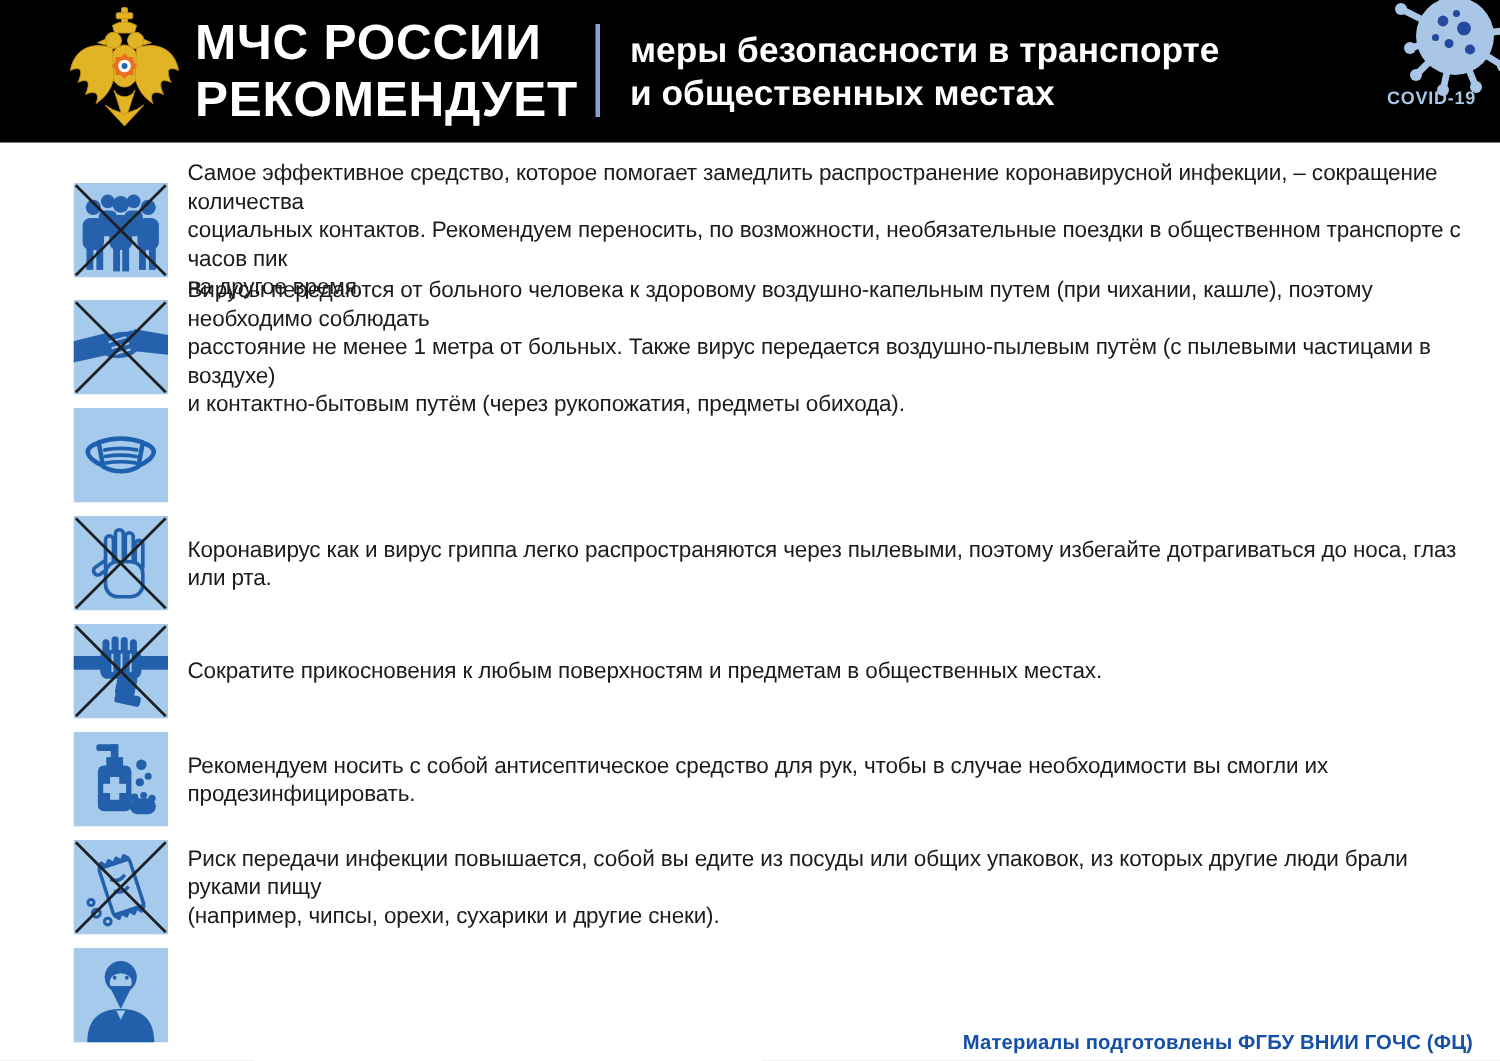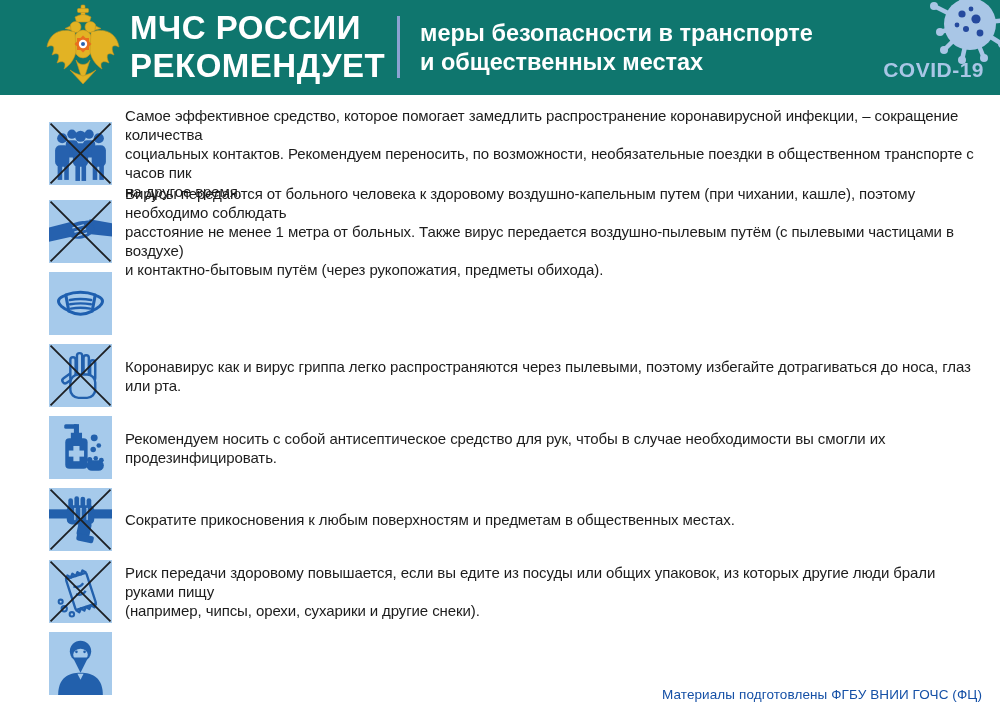--- a/index.html
+++ b/index.html
@@ -1,49 +1,49 @@
 <!DOCTYPE html>
 <html lang="ru"><head>
 <meta charset="utf-8">
 <style>
   html,body{margin:0;padding:0;background:#e9e9e9;}
   .poster{
     position:relative;width:1000px;height:707px;background:#ffffff;
     font-family:"Liberation Sans",sans-serif;overflow:hidden;margin:0 auto;
   }
   
-  .header{position:absolute;top:0;left:0;width:1000px;height:95px;background:#0f766e;overflow:hidden;}
+  .header{position:absolute;top:0;left:0;width:1000px;height:95px;background:#000000;overflow:hidden;}
   .emblem{position:absolute;left:42px;top:4px;width:82px;height:88px;}
   .org-title{
     position:absolute;left:130px;top:9px;color:#ffffff;font-weight:bold;
     font-size:33px;line-height:38px;letter-spacing:0.5px;white-space:pre-line;
   }
   .hdr-divider{position:absolute;left:397px;top:16px;width:3px;height:62px;background:#8CA2D2;}
   .subtitle{
     position:absolute;left:420px;top:19px;color:#ffffff;font-weight:bold;
     font-size:23.5px;line-height:29px;white-space:pre-line;
   }
   .virus{position:absolute;top:-16px;right:-14px;}
   .covid-label{
     position:absolute;right:16px;top:58px;color:#A9C6E6;font-weight:bold;
-    font-size:21px;letter-spacing:0.5px;
+    font-size:12px;letter-spacing:0.5px;
   }
   
   .rows{position:absolute;left:37px;top:122px;right:15px;padding-left:12px;}
   .row{display:flex;align-items:center;height:63px;margin-bottom:9px;}
   .row.gap-lg{margin-bottom:15px;}
   .icon-box{flex:0 0 63px;width:63px;height:63px;}
   .icon-box svg{display:block;}
   .row-text{
     margin:0 0 0 13px;color:#1c1c1c;font-size:15px;line-height:19px;
     letter-spacing:-0.1px;white-space:pre-line;
   }
   
   .footer{
-    position:absolute;right:18px;bottom:5px;color:#1550A6;font-weight:normal;
+    position:absolute;right:18px;bottom:5px;color:#1550A6;font-weight:bold;
     font-size:13.5px;letter-spacing:0.1px;
   }
 </style>
 </head>
 <body>
 
 <div class="poster">
 
   <div class="header">
 
@@ -212,20 +212,48 @@
         </svg>
       </div>
       <p class="row-text">Коронавирус как и вирус гриппа легко распространяются через пылевыми, поэтому избегайте дотрагиваться до носа, глаз или рта.</p>
     </div>
 
     <div class="row">
       <div class="icon-box">
         <svg width="63" height="63" viewBox="0 0 62 62">
           <rect width="62" height="62" fill="#A6CAEB"></rect>
           <g fill="#2260AC">
+            <rect x="0" y="21" width="62" height="9"></rect>
+            <rect x="19" y="10" width="4.6" height="12" rx="2.3"></rect>
+            <rect x="25" y="8" width="4.6" height="14" rx="2.3"></rect>
+            <rect x="31" y="8.5" width="4.6" height="13.5" rx="2.3"></rect>
+            <rect x="37" y="10" width="4.6" height="12" rx="2.3"></rect>
+            <rect x="17.5" y="17" width="27" height="19" rx="5"></rect>
+            <rect x="28" y="33" width="13" height="15" rx="3" transform="rotate(12 34.5 40.5)"></rect>
+            <rect x="27" y="46" width="17" height="7" rx="2" transform="rotate(12 35.5 49.5)"></rect>
+          </g>
+          <g stroke="#A6CAEB" stroke-width="1.3" stroke-linecap="round">
+            <line x1="25.5" y1="20" x2="25.5" y2="31"></line>
+              <line x1="31.5" y1="20" x2="31.5" y2="31"></line>
+            <line x1="37.5" y1="20" x2="37.5" y2="31"></line>
+          </g>
+          <g stroke="#1D2024" stroke-width="1.8">
+            <line x1="1.5" y1="1.5" x2="60.5" y2="60.5"></line>
+              <line x1="60.5" y1="1.5" x2="1.5" y2="60.5"></line>
+          </g>
+        </svg>
+      </div>
+      <p class="row-text">Сократите прикосновения к любым поверхностям и предметам в общественных местах.</p>
+    </div>
+
+    <div class="row">
+      <div class="icon-box">
+        <svg width="63" height="63" viewBox="0 0 62 62">
+          <rect width="62" height="62" fill="#A6CAEB"></rect>
+          <g fill="#2260AC">
             <rect x="15" y="8" width="13" height="4.5" rx="1.5"></rect>
             <rect x="24.5" y="8" width="5" height="10"></rect>
             <rect x="21.5" y="16.5" width="11" height="6.5"></rect>
             <rect x="16" y="22" width="22" height="30" rx="4"></rect>
             <circle cx="44.5" cy="21.5" r="3.4"></circle>
             <circle cx="49" cy="29" r="2.3"></circle>
             <circle cx="43.5" cy="33" r="2.7"></circle>
             <rect x="37" y="43.5" width="17" height="10.5" rx="5.2"></rect>
             <circle cx="40" cy="43" r="2.6"></circle>
               <circle cx="46" cy="41.5" r="2.2"></circle>
@@ -237,67 +265,39 @@
           </g>
         </svg>
       </div>
       <p class="row-text">Рекомендуем носить с собой антисептическое средство для рук, чтобы в случае необходимости вы смогли их продезинфицировать.</p>
     </div>
 
     <div class="row">
       <div class="icon-box">
         <svg width="63" height="63" viewBox="0 0 62 62">
           <rect width="62" height="62" fill="#A6CAEB"></rect>
-          <g fill="#2260AC">
-            <rect x="0" y="21" width="62" height="9"></rect>
-            <rect x="19" y="10" width="4.6" height="12" rx="2.3"></rect>
-            <rect x="25" y="8" width="4.6" height="14" rx="2.3"></rect>
-            <rect x="31" y="8.5" width="4.6" height="13.5" rx="2.3"></rect>
-            <rect x="37" y="10" width="4.6" height="12" rx="2.3"></rect>
-            <rect x="17.5" y="17" width="27" height="19" rx="5"></rect>
-            <rect x="28" y="33" width="13" height="15" rx="3" transform="rotate(12 34.5 40.5)"></rect>
-            <rect x="27" y="46" width="17" height="7" rx="2" transform="rotate(12 35.5 49.5)"></rect>
-          </g>
-          <g stroke="#A6CAEB" stroke-width="1.3" stroke-linecap="round">
-            <line x1="25.5" y1="20" x2="25.5" y2="31"></line>
-              <line x1="31.5" y1="20" x2="31.5" y2="31"></line>
-            <line x1="37.5" y1="20" x2="37.5" y2="31"></line>
-          </g>
-          <g stroke="#1D2024" stroke-width="1.8">
-            <line x1="1.5" y1="1.5" x2="60.5" y2="60.5"></line>
-              <line x1="60.5" y1="1.5" x2="1.5" y2="60.5"></line>
-          </g>
-        </svg>
-      </div>
-      <p class="row-text">Сократите прикосновения к любым поверхностям и предметам в общественных местах.</p>
-    </div>
-
-    <div class="row">
-      <div class="icon-box">
-        <svg width="63" height="63" viewBox="0 0 62 62">
-          <rect width="62" height="62" fill="#A6CAEB"></rect>
           <g transform="rotate(-18 31 31)" fill="none" stroke="#2260AC" stroke-width="2.3" stroke-linejoin="round">
             <rect x="21" y="15" width="21" height="32" rx="1.5"></rect>
             <path d="M21 15 l2.6 -3 2.6 3 2.6 -3 2.6 3 2.6 -3 2.6 3 2.6 -3 2.8 3"></path>
             <path d="M21 47 l2.6 3 2.6 -3 2.6 3 2.6 -3 2.6 3 2.6 -3 2.6 3 2.8 -3"></path>
             <path d="M26 24 q5 4 10 0"></path>
             <path d="M26 32 q5 4 10 0"></path>
           </g>
           <g fill="none" stroke="#2260AC" stroke-width="2">
             <circle cx="15" cy="48" r="2.6"></circle>
               <circle cx="22.5" cy="53.5" r="2.2"></circle>
               <circle cx="11.5" cy="41" r="2"></circle>
           </g>
           <g stroke="#1D2024" stroke-width="1.8">
             <line x1="1.5" y1="1.5" x2="60.5" y2="60.5"></line>
               <line x1="60.5" y1="1.5" x2="1.5" y2="60.5"></line>
           </g>
         </svg>
       </div>
-      <p class="row-text">Риск передачи здоровому повышается, если вы едите из посуды или общих упаковок, из которых другие люди брали руками пищу
+      <p class="row-text">Риск передачи инфекции повышается, собой вы едите из посуды или общих упаковок, из которых другие люди брали руками пищу
 (например, чипсы, орехи, сухарики и другие снеки).</p>
     </div>
 
     <div class="row">
       <div class="icon-box">
         <svg width="63" height="63" viewBox="0 0 62 62">
           <rect width="62" height="62" fill="#A6CAEB"></rect>
           <g>
             <circle cx="31" cy="19" r="10.5" fill="#2260AC"></circle>
             <ellipse cx="31" cy="22.5" rx="7.2" ry="6" fill="#A6CAEB"></ellipse>

